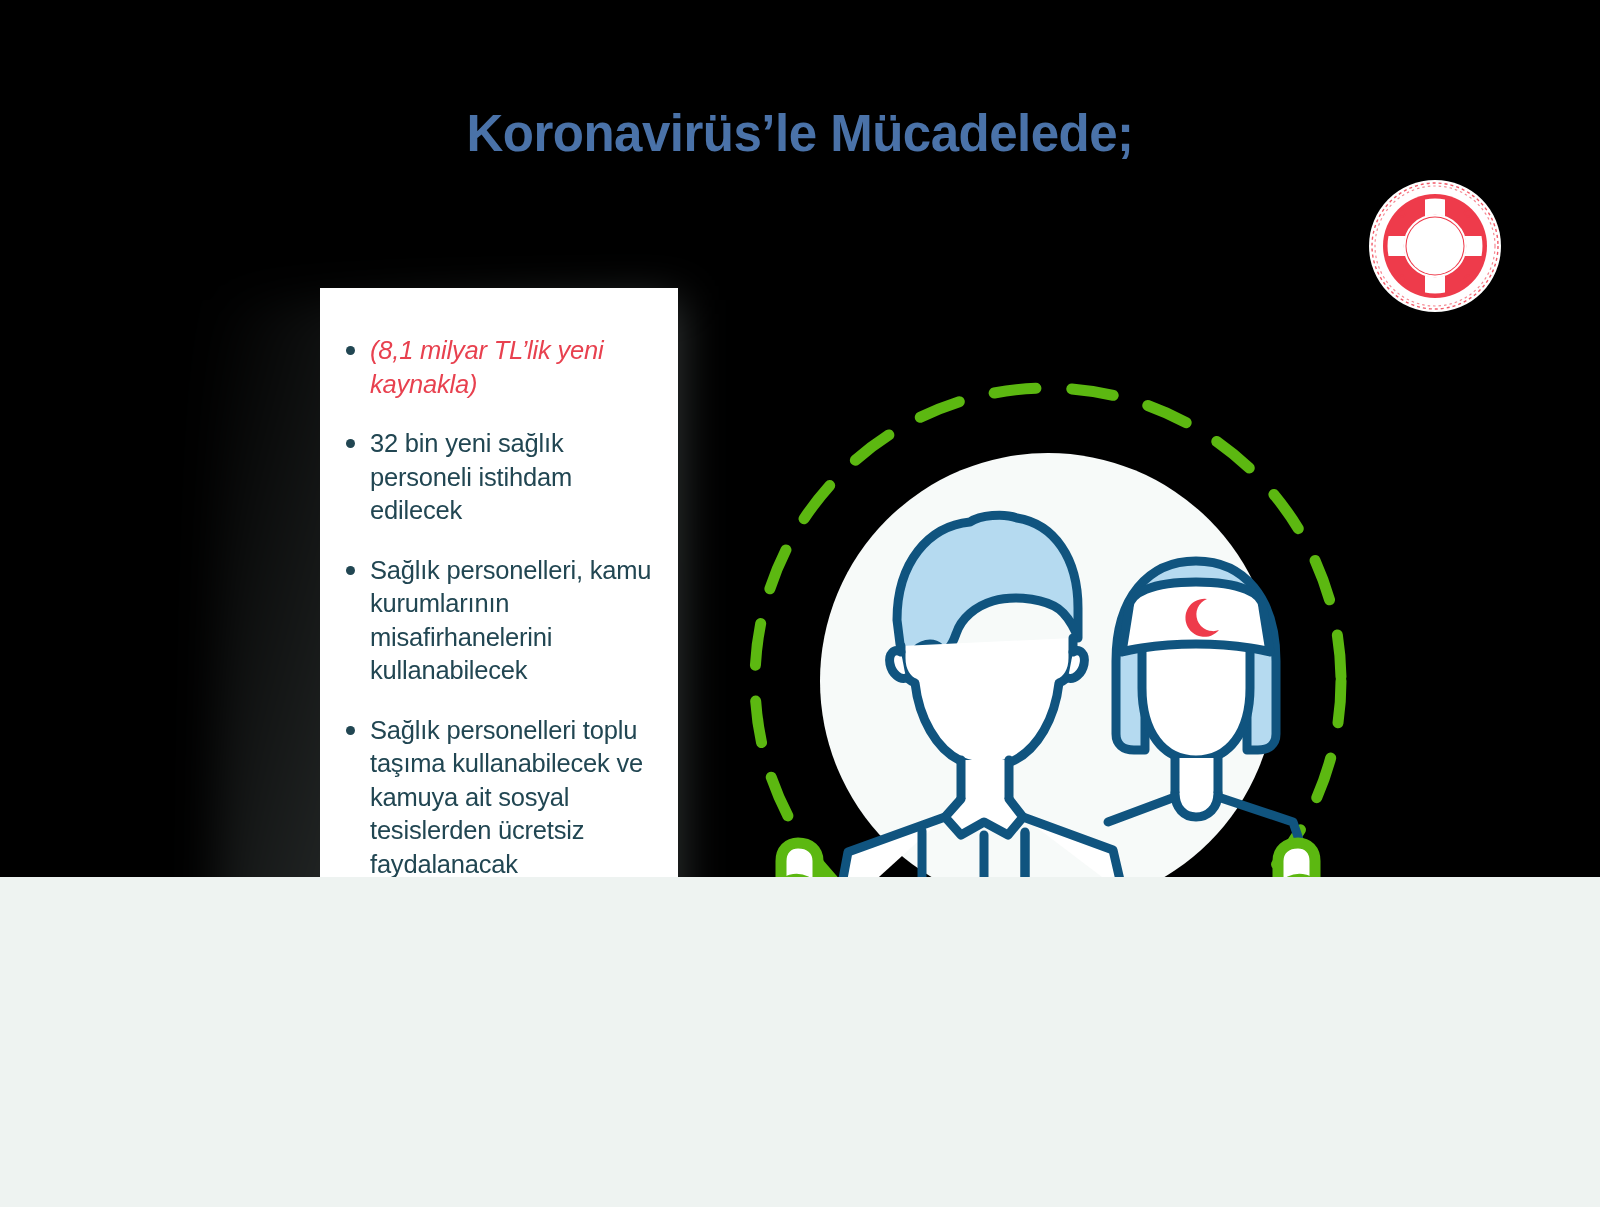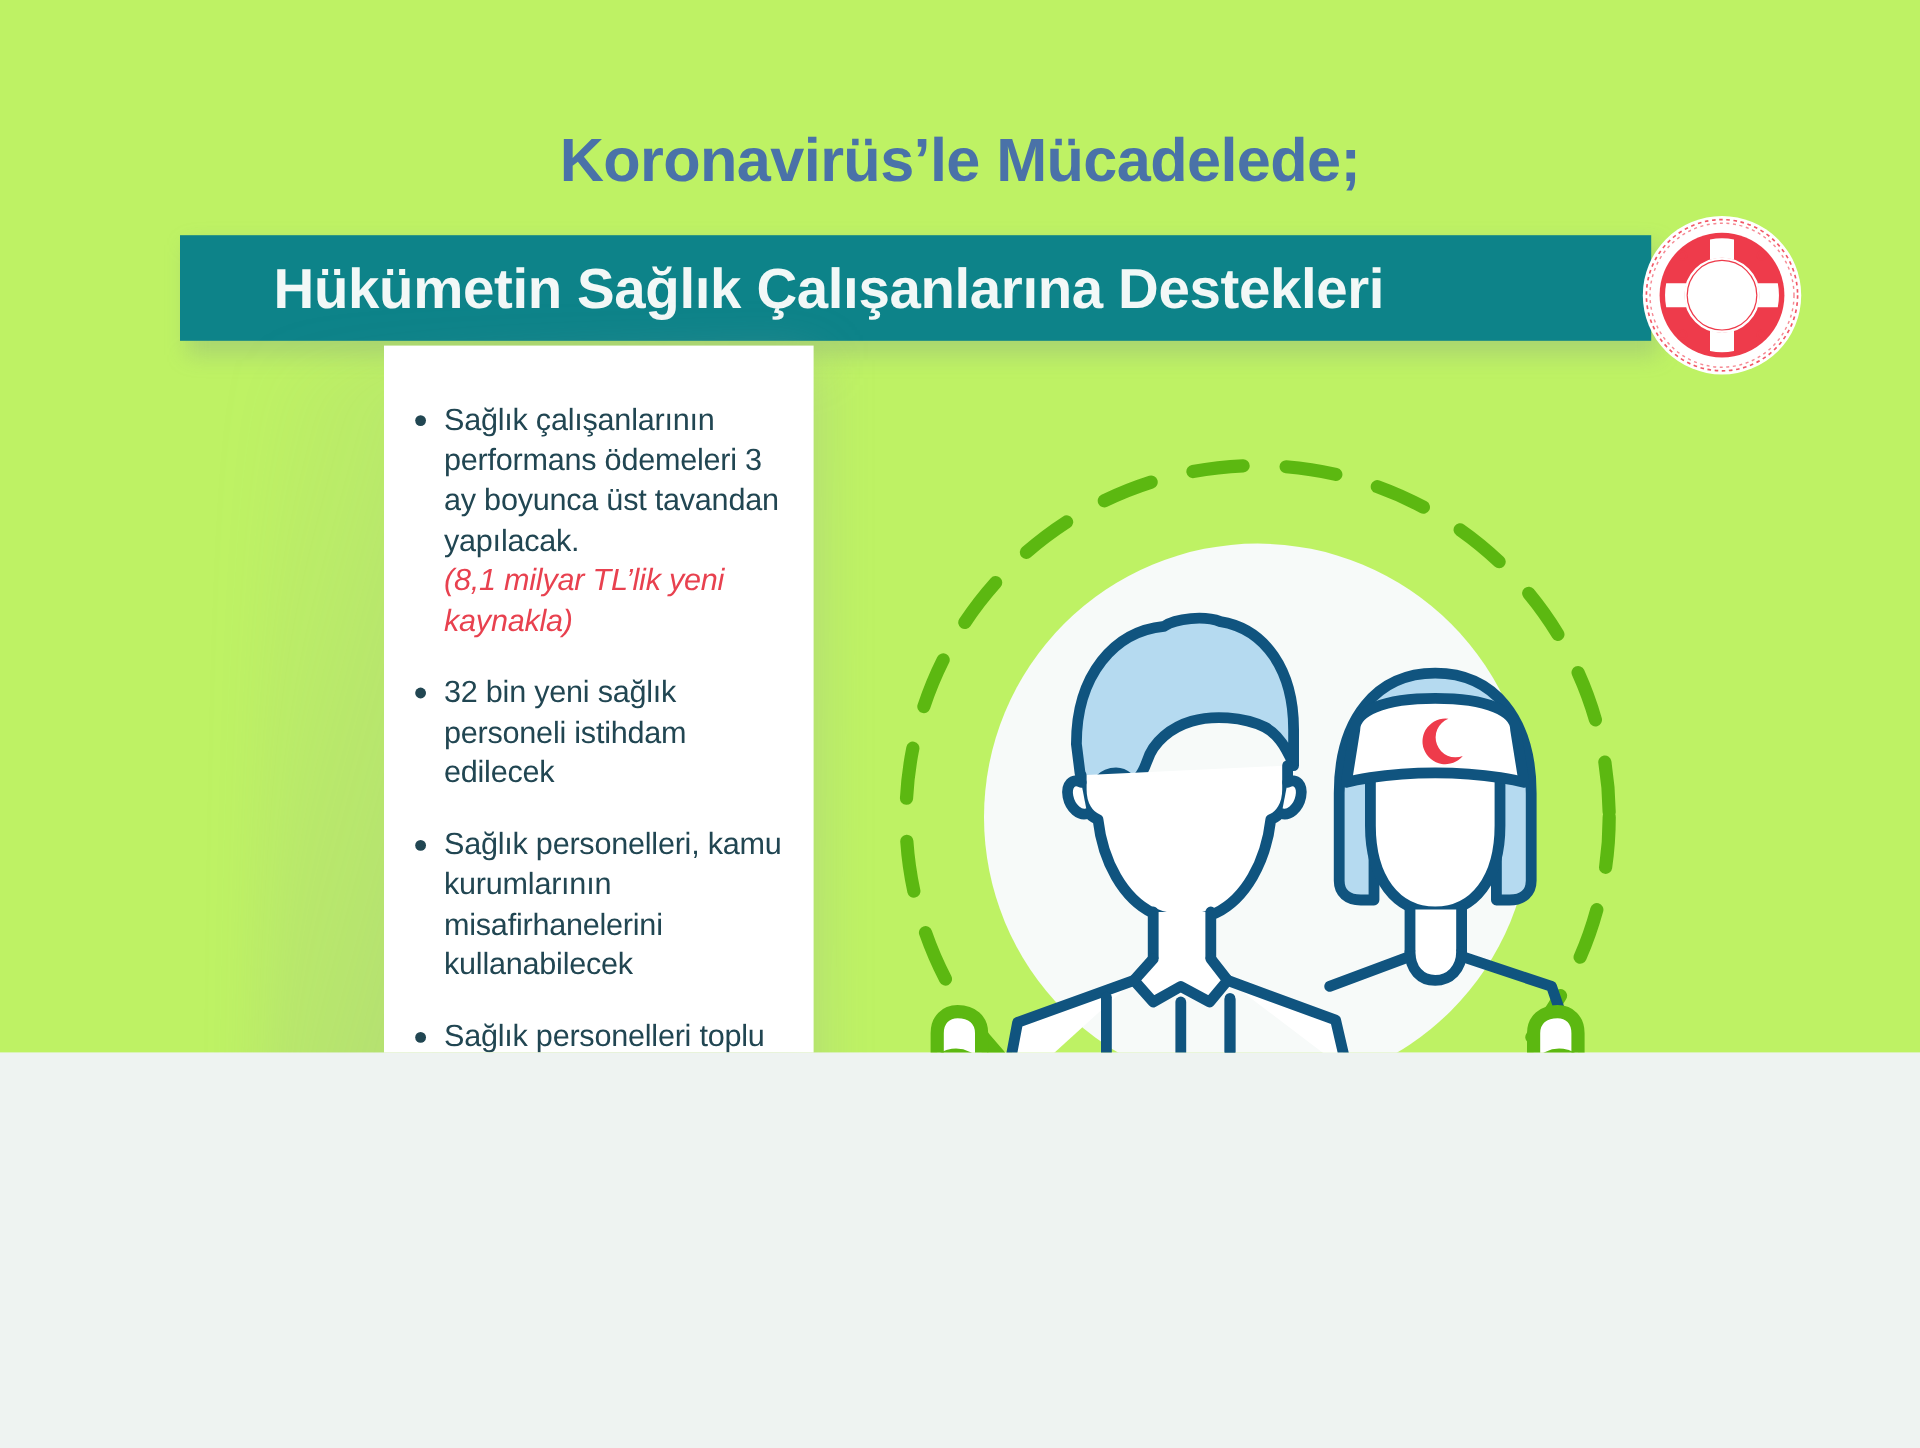--- a/index.html
+++ b/index.html
@@ -14,21 +14,21 @@
     overflow: hidden;
     position: relative;
   }
 
   
   #stage {
     position: absolute;
     inset: 0;
     width: 1600px;
     height: 877px;
-    background: #bef264;
+    background: #000000;
     overflow: hidden;
   }
 
   
   .headline {
     position: absolute;
     left: 0;
     top: 104px;
     width: 1600px;
     text-align: center;
@@ -144,26 +144,20 @@
     height: 670px;
   }
 </style>
 </head>
 <body>
 
 <div id="stage">
 
   <div class="headline">Koronavirüs’le Mücadelede;</div>
 
-  <div class="banner-wrap">
-    <div class="banner-shadow"></div>
-    <div class="banner">
-      <div class="banner-text">Hükümetin Sağlık Çalışanlarına Destekleri</div>
-    </div>
-  </div>
 
   <div class="lifering">
     <svg viewBox="0 0 136 136" width="136" height="136" aria-hidden="true">
 
       <g>
         <circle cx="68" cy="68" r="66" fill="#ffffff"></circle>
         <circle cx="68" cy="68" r="63" fill="none" stroke="#ee3b4b" stroke-width="1.4" stroke-dasharray="3 3" opacity="0.85"></circle>
         <circle cx="68" cy="68" r="60" fill="none" stroke="#ee3b4b" stroke-width="1.2" stroke-dasharray="2.5 3" opacity="0.6"></circle>
       </g>
 
@@ -187,21 +181,20 @@
       </g>
     </svg>
   </div>
 
   <div class="card-shadow"></div>
   <div class="card">
     <div class="bullets">
 
       <div class="bullet">
         <span class="dot"></span>
-        <span>Sağlık çalışanlarının performans ödemeleri 3 ay boyunca üst tavandan yapılacak.</span>
         <span class="note">(8,1 milyar TL’lik yeni kaynakla)</span>
       </div>
 
       <div class="bullet">
         <span class="dot"></span>
         <span>32 bin yeni sağlık personeli istihdam edilecek</span>
       </div>
 
       <div class="bullet">
         <span class="dot"></span>

